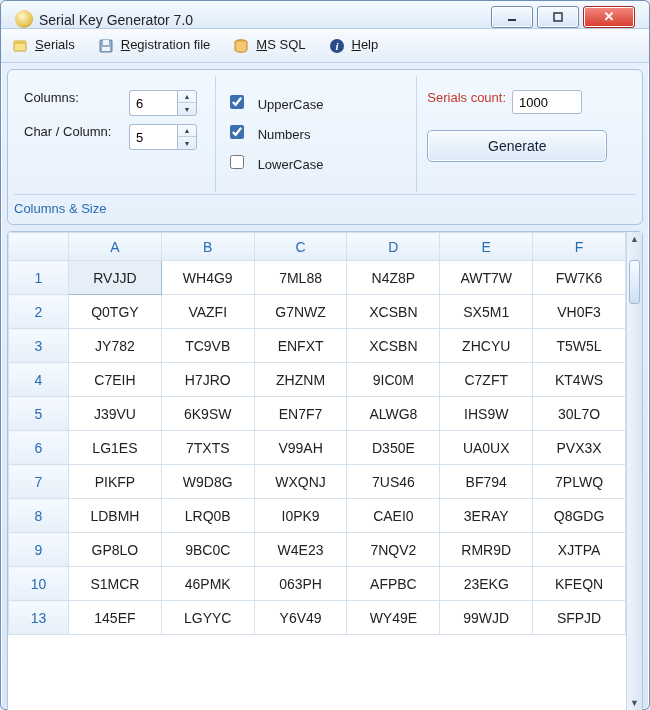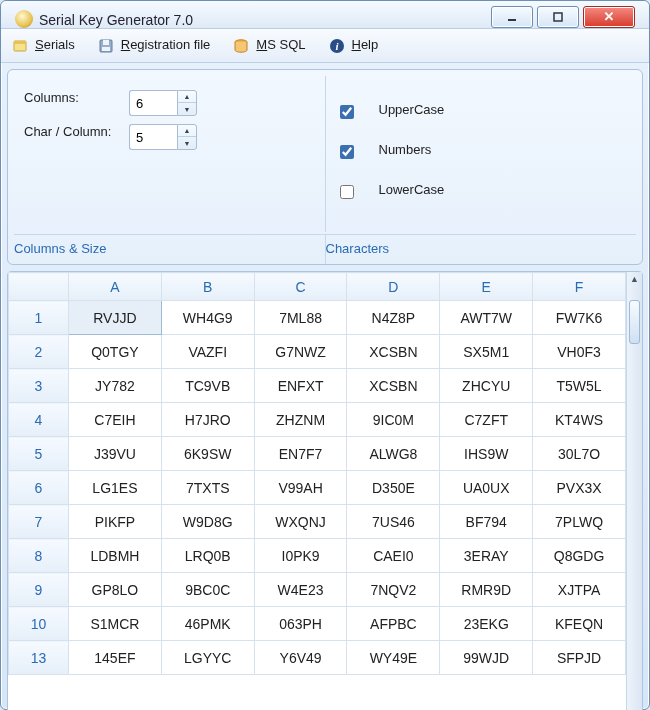--- a/index.html
+++ b/index.html
@@ -96,21 +96,21 @@
     border: 1px solid #a9bcd4; border-radius: 0 3px 3px 0;
     background: linear-gradient(#f6fbff,#e2edf9);
     overflow: hidden;
   }
   .spin button {
     border: none; background: transparent; width: 18px; height: 13px;
     font-size: 7px; line-height: 7px; padding: 0; color: #345; cursor: pointer;
   }
   .spin button:first-child { border-bottom: 1px solid #bcd0e6; }
 
-  .chk { display: flex; align-items: flex-start; gap: 22px; margin: 20px 0; color: #222; }
+  .chk { display: flex; align-items: flex-end; gap: 11px; margin: 10px 0; color: #222; }
   .chk input { width: 14px; height: 14px; accent-color: #3b6fb0; }
 
   .serials-label { color: #c0392b; font-size: 13px; margin-right: 6px; }
   .serials-input {
     width: 70px; height: 24px; border: 1px solid #a9bcd4; border-radius: 3px;
     padding: 0 6px; background: #fff; font-size: 13px; outline: none;
   }
   .gen-btn {
     margin-top: 8px;
     width: 180px; height: 32px;
@@ -281,24 +281,30 @@
         </label>
         <label class="chk">
           <input type="checkbox" checked="" style="">
           <span>Numbers</span>
         </label>
         <label class="chk">
           <input type="checkbox" style="">
           <span>LowerCase</span>
         </label>
       </div>
+      <div class="panel sep" style="flex:1.1">
+        <div class="field">
+          <span class="serials-label">Serials count:</span>
+          <input class="serials-input" value="1000" style="">
+        </div>
+        <button class="gen-btn">Generate</button>
+      </div>
     </div>
     <div class="panel-titles">
       <div>Columns &amp; Size</div>
-      <div>Characters</div>
     </div>
   </div>
 
   <div class="grid-wrap">
     <div class="grid-scroll">
       <table class="grid" id="serials-table">
         <colgroup>
           <col style="width:60px">
             <col>
             <col>

